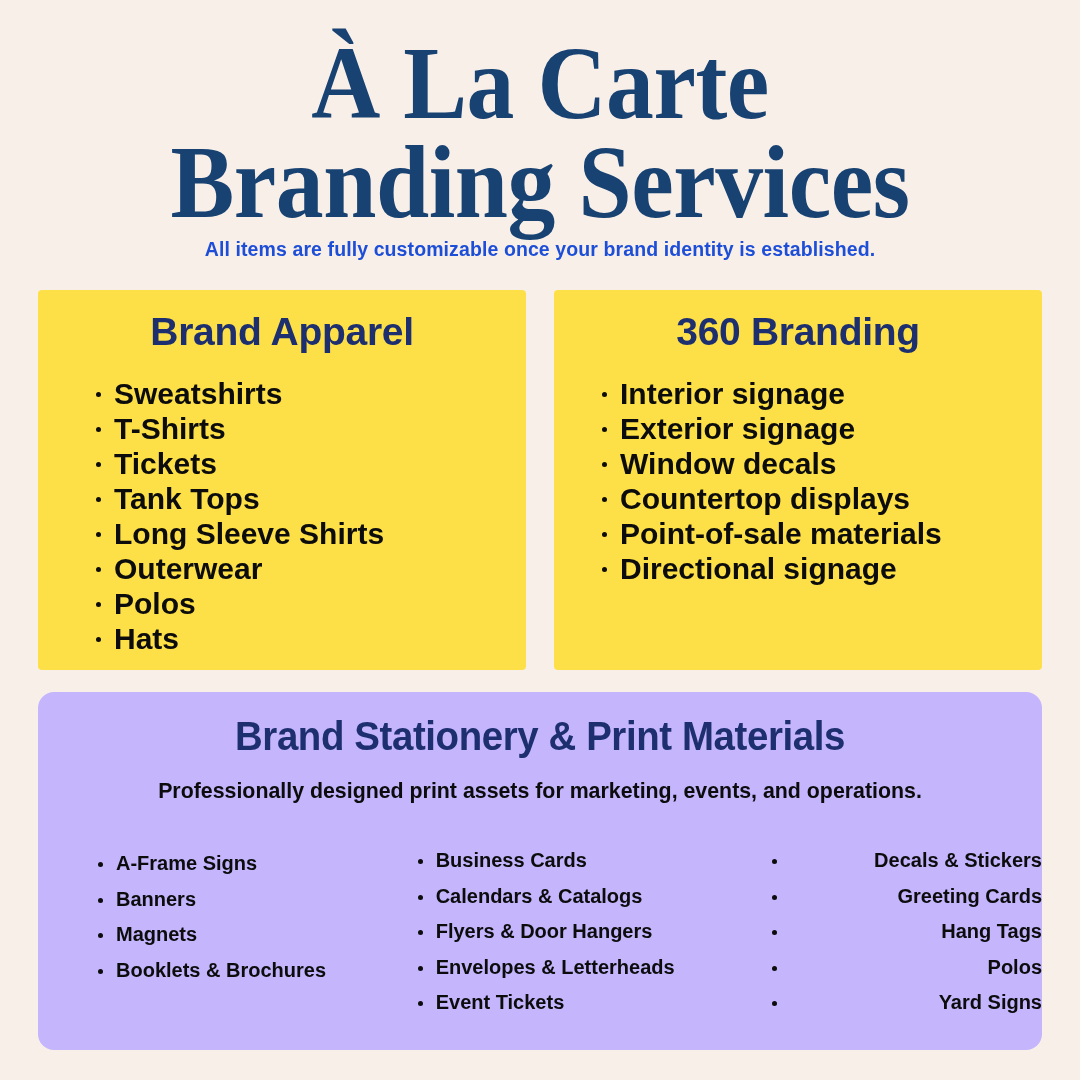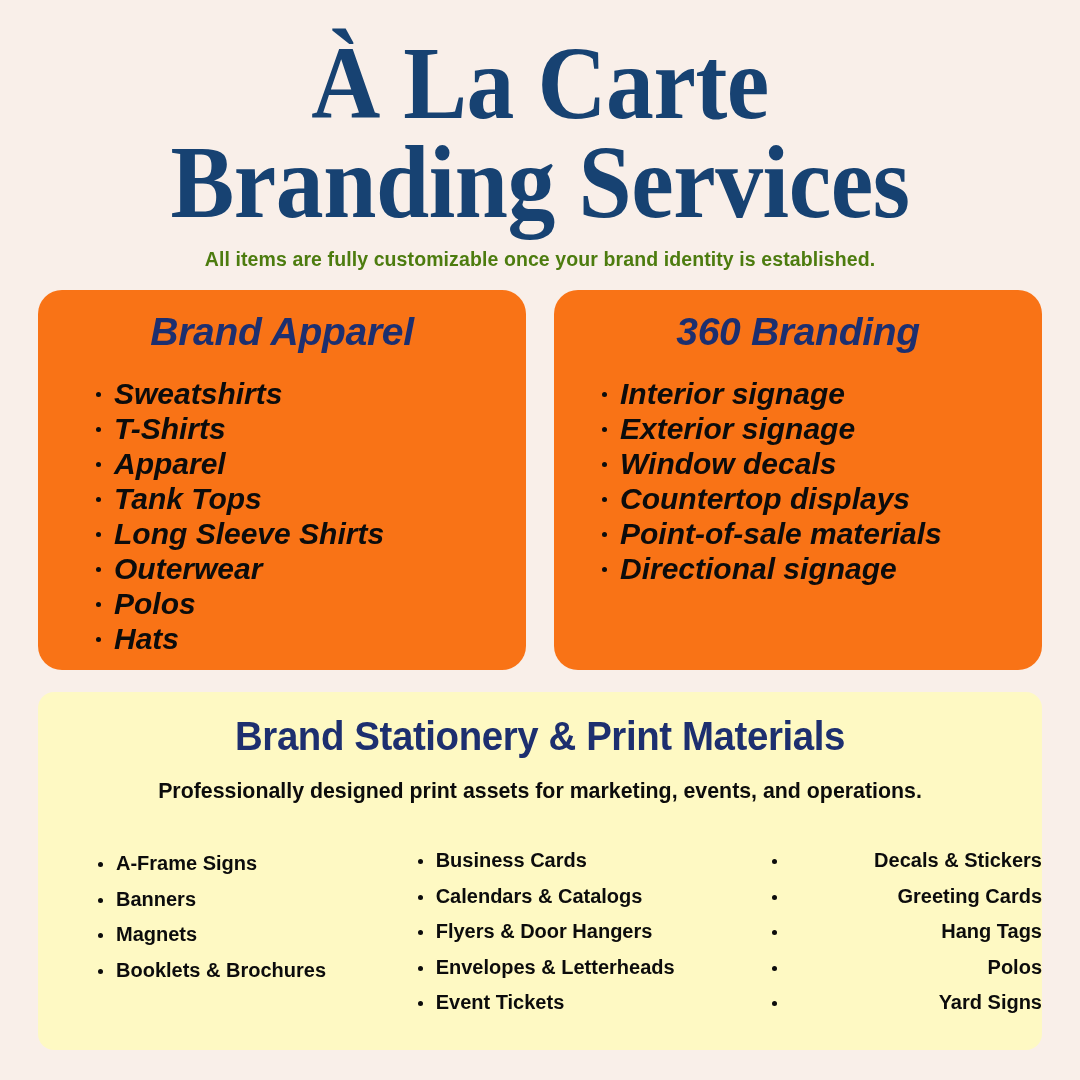--- a/index.html
+++ b/index.html
@@ -28,42 +28,41 @@
     font-size: 104px;
     line-height: 0.95;
     letter-spacing: -0.5px;
     margin: 0 auto;
     width: 900px;
     transform: scaleX(0.92);
   }
   .title-line1 { display: block; }
   .title-line2 { display: block; }
   .subtitle {
-    margin-top: 16px;
+    margin-top: 6px;
     font-family: "Liberation Sans", sans-serif;
     font-weight: 700;
     font-size: 19.5px;
-    color: #4d7c0f;
+    color: #1d4ed8;
     letter-spacing: 0.1px;
   }
 
   
   .cards-row {
     position: absolute;
     top: 290px;
     left: 38px;
     width: 1004px;
     display: flex;
     gap: 28px;
   }
   .card {
-    background: #f97316;
-    border-radius: 24px;
+    background: #fde047;
+    border-radius: 4px;
     box-sizing: border-box;
-    font-style: italic;
   }
   .card-top {
     width: 500px;
     height: 380px;
     padding: 20px 0 0 0;
   }
   .card-heading {
     text-align: center;
     font-family: "Liberation Sans", sans-serif;
     font-weight: 700;
@@ -99,21 +98,21 @@
   .bl-apparel { margin-left: 58px; }
   .bl-360 { margin-left: 48px; }
 
   
   .card-bottom {
     position: absolute;
     top: 692px;
     left: 38px;
     width: 1004px;
     height: 358px;
-    background: #fef9c3;
+    background: #c4b5fd;
     border-radius: 16px;
     box-sizing: border-box;
     padding: 22px 0 0 0;
   }
   .bottom-heading {
     text-align: center;
     font-family: "Liberation Sans", sans-serif;
     font-weight: 700;
     color: #1d2f6f;
     font-size: 40px;
@@ -159,21 +158,21 @@
   <div class="subtitle">All items are fully customizable once your brand identity is established.</div>
 </div>
 
 <div class="cards-row">
 
   <section class="card card-top">
     <h2 class="card-heading">Brand Apparel</h2>
     <ul class="bullets bl-apparel">
       <li>Sweatshirts</li>
       <li>T-Shirts</li>
-      <li>Apparel</li>
+      <li>Tickets</li>
       <li>Tank Tops</li>
       <li>Long Sleeve Shirts</li>
       <li>Outerwear</li>
       <li>Polos</li>
       <li>Hats</li>
     </ul>
   </section>
 
   <section class="card card-top">
     <h2 class="card-heading">360 Branding</h2>

